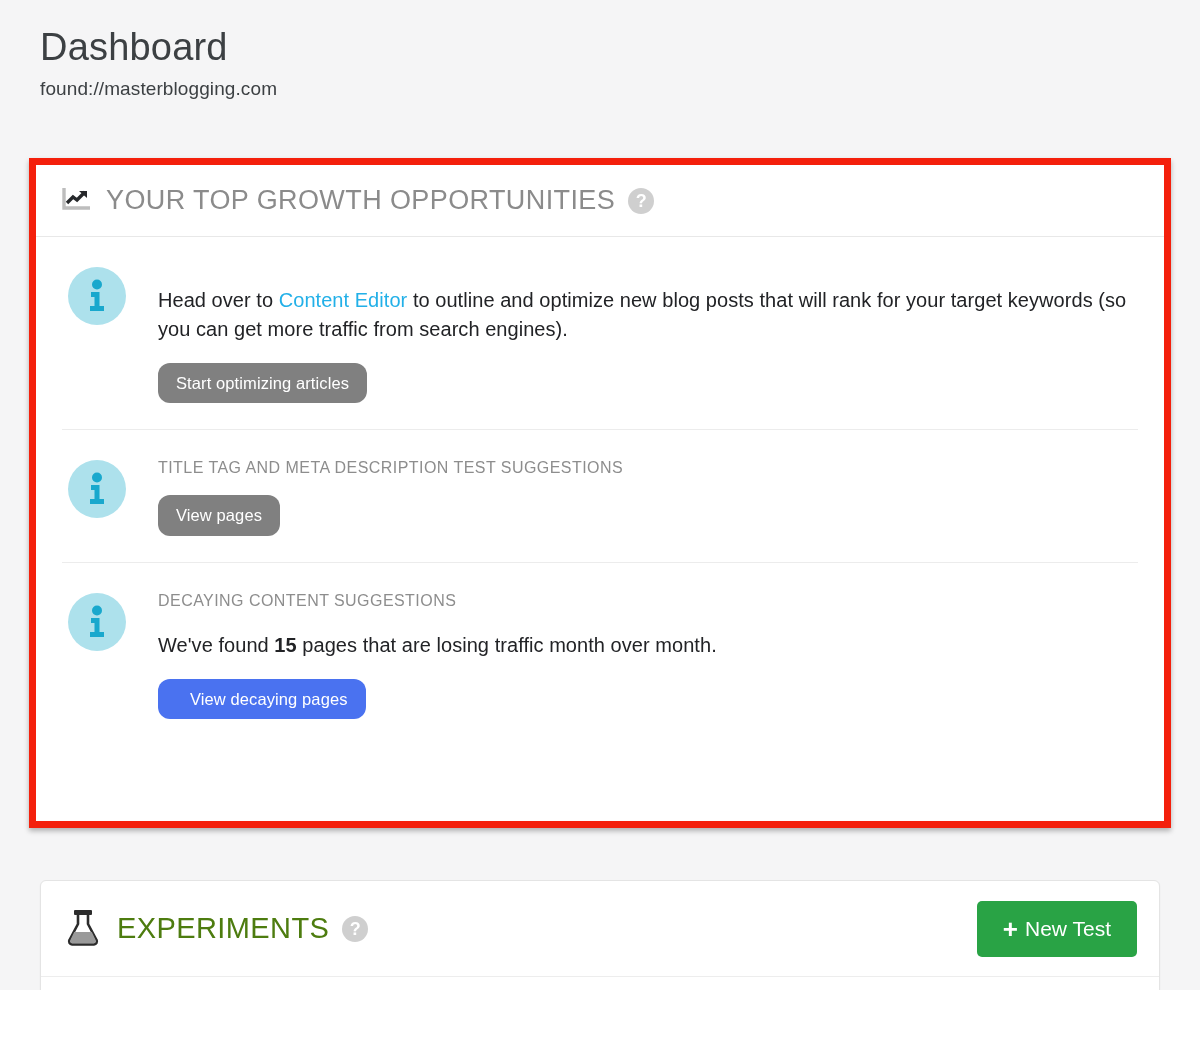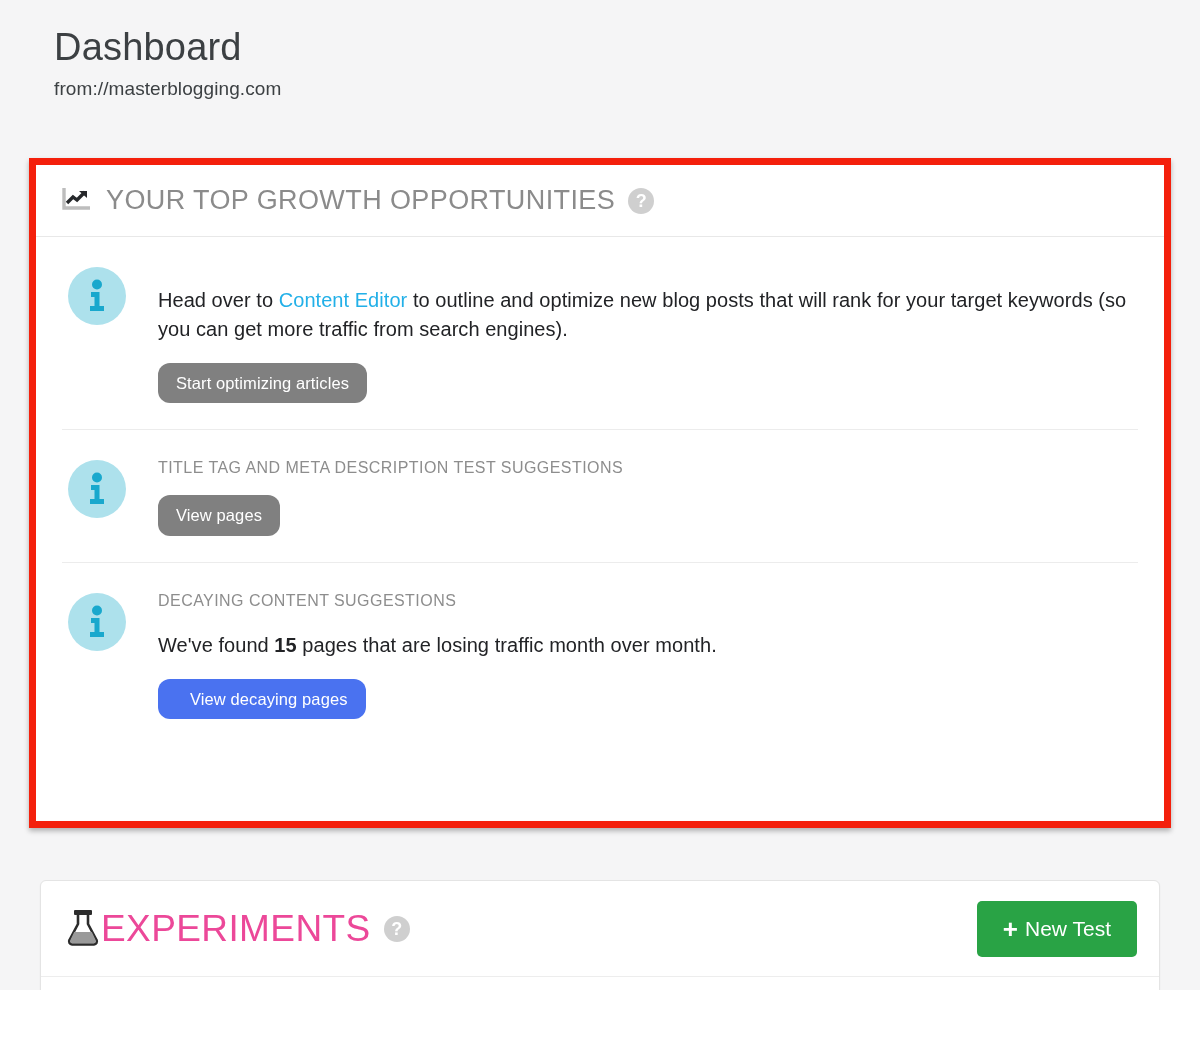--- a/index.html
+++ b/index.html
@@ -11,22 +11,21 @@
     height: 1051px;
     background: #f5f5f6;
     font-family: "Liberation Sans", sans-serif;
     -webkit-font-smoothing: antialiased;
     overflow: hidden;
     position: relative;
   }
 
   
   .page-header {
-    padding: 26px 0 0 16px;
-    margin-left: 38px;
+    padding: 26px 0 0 40px;
   }
   .page-title {
     font-size: 38px;
     font-weight: 400;
     color: #3c4043;
     line-height: 1.15;
     letter-spacing: 0.2px;
     margin: 0;
   }
   .page-subtitle {
@@ -193,25 +192,25 @@
     height: 96px;
     padding: 0 22px 0 24px;
     box-sizing: border-box;
     border-bottom: 1px solid #ededed;
   }
   .exp-head-left {
     display: flex;
     align-items: center;
   }
   .exp-title {
-    font-size: 37px;
-    color: #ec4899;
+    font-size: 29px;
+    color: #4d7c0f;
     letter-spacing: 0.4px;
     font-weight: 400;
-    margin-left: 0;
+    margin-left: 16px;
   }
   .btn-green {
     background: #29a345;
     color: #fff;
     border: none;
     border-radius: 5px;
     font-size: 21px;
     font-family: "Liberation Sans", sans-serif;
     padding: 15px 26px;
     display: inline-flex;
@@ -232,21 +231,21 @@
     width: 1200px;
     height: 61px;
     background: #ffffff;
   }
 </style>
 </head>
 <body>
 
 <div class="page-header">
   <div class="page-title">Dashboard</div>
-  <div class="page-subtitle">from://masterblogging.com</div>
+  <div class="page-subtitle">found://masterblogging.com</div>
 </div>
 
 <div class="highlight-frame">
   <div class="card-inner">
 
     <div class="card-head">
       <div class="card-head-left">
         <span>
           <svg width="30" height="26" viewBox="0 0 30 26">
             <path d="M2 2 L2 22 L28 22" stroke="#bdbdbd" stroke-width="3.4" fill="none"></path>

